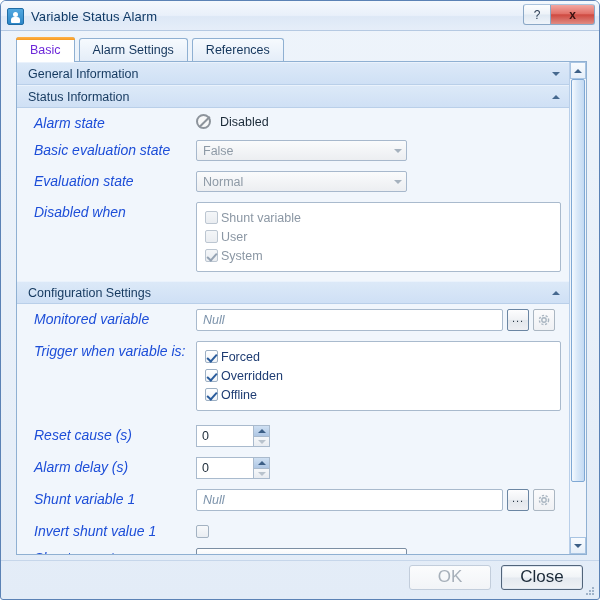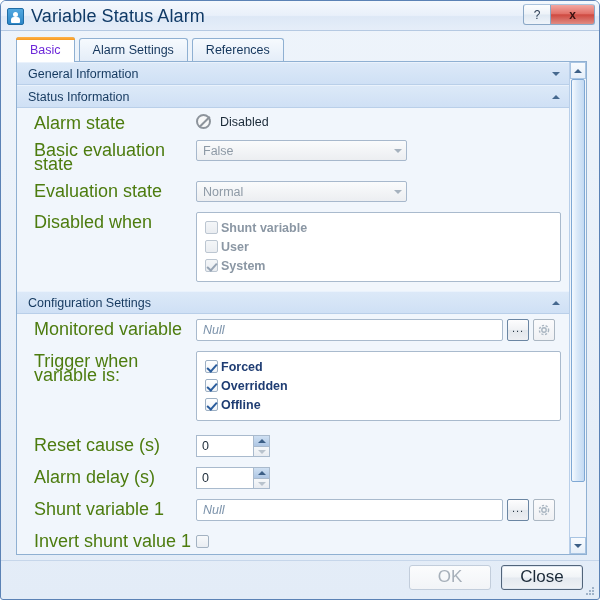--- a/index.html
+++ b/index.html
@@ -40,21 +40,21 @@
   }
   .app-icon::before{
     content:""; position:absolute; left:5px; top:3px;
     width:5px; height:5px; border-radius:50%; background:#fff;
   }
   .app-icon::after{
     content:""; position:absolute; left:3px; top:8px;
     width:9px; height:6px; border-radius:3px 3px 1px 1px; background:#fff;
   }
   .title-text {
-    font-size:18px; color:#103a66; letter-spacing:.1px;
+    font-size:13px; color:#103a66; letter-spacing:.1px;
     white-space:nowrap;
   }
   .win-btns { position:absolute; right:4px; top:3px; display:flex; }
   .wbtn {
     height:21px; border:1px solid #8aa7c6; border-top-color:#aac3dd;
     display:flex; align-items:center; justify-content:center;
     font-size:12px; color:#2c3e55;
   }
   .wbtn.help {
     width:28px; border-radius:3px 0 0 3px;
@@ -127,22 +127,22 @@
   .chev.down::before{ border-top:4px solid #46698f; }
   .chev.up::before{ border-bottom:4px solid #46698f; }
 
   
   .body-area { background:#f1f6fc; padding:0; }
   .row {
     display:flex; align-items:flex-start;
     padding:5px 8px 5px 17px; min-height:22px;
   }
   .lbl {
-    flex:0 0 162px; color:#4d7c0f; font-size:18px;
-    padding-top:3px; line-height:14px;
+    flex:0 0 162px; color:#1d4ed8; font-size:14px;
+    padding-top:3px; line-height:14px;font-style:italic;
   }
   .ctrl { flex:1 1 auto; min-width:0; display:flex; align-items:flex-start; }
 
   
   .combo {
     height:21px; display:flex; align-items:center;
     border:1px solid #a7b8cc; border-radius:2px;
     padding:0 0 0 6px; font-size:12.5px;
     background:linear-gradient(180deg,#fafbfc 0%,#eceef1 100%);
     color:#8e9aa6; width:211px; position:relative;
@@ -159,21 +159,21 @@
   .combo.enabled{
     color:#1b2a38; border-color:#7b8ea3;
     background:linear-gradient(180deg,#ffffff 0%,#f1f3f6 48%,#e4e8ed 52%,#eef0f4 100%);
     width:211px;
   }
   .combo.enabled .carrow::before{ border-top-color:#1d1d1d; }
 
   
   .groupbox {
     border:1px solid #a9bacd; background:#ffffff;
-    border-radius:2px; padding:5px 6px 6px 8px; width:377px;font-weight:bold;
+    border-radius:2px; padding:5px 6px 6px 8px; width:377px;
   }
   .cbrow { display:flex; align-items:center; height:19px; }
   .cbox {
     width:13px; height:13px; flex:0 0 13px; margin-right:3px;
     border:1px solid #9db0c4; border-radius:2px;
     background:linear-gradient(180deg,#ffffff 0%,#f0f3f7 100%);
     position:relative;
   }
   .cbox.dis{
     border-color:#bcc6d1;

